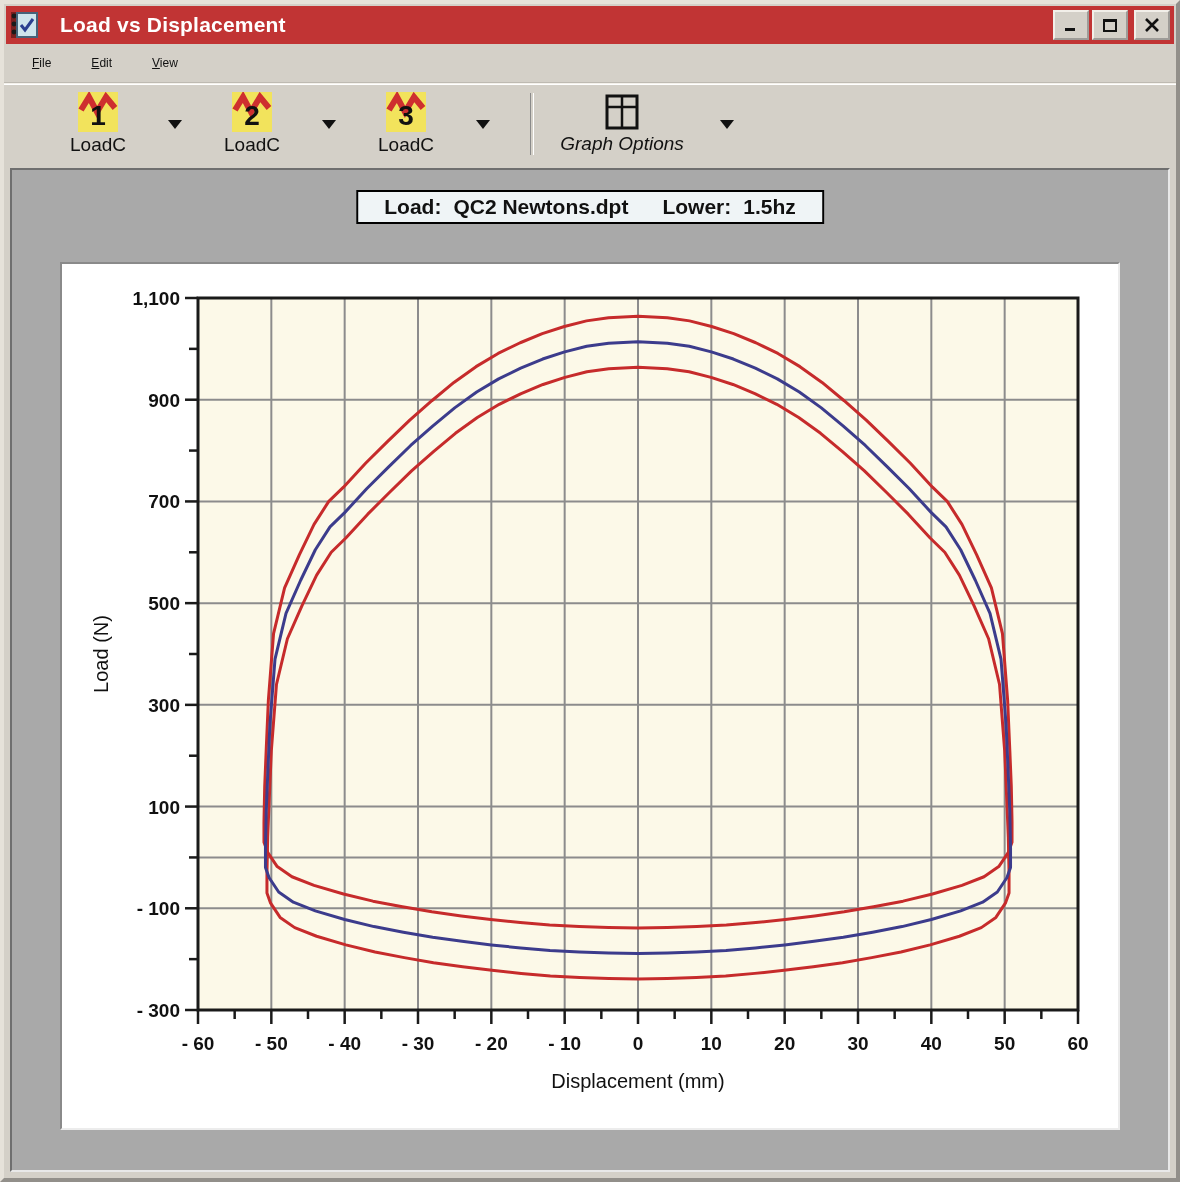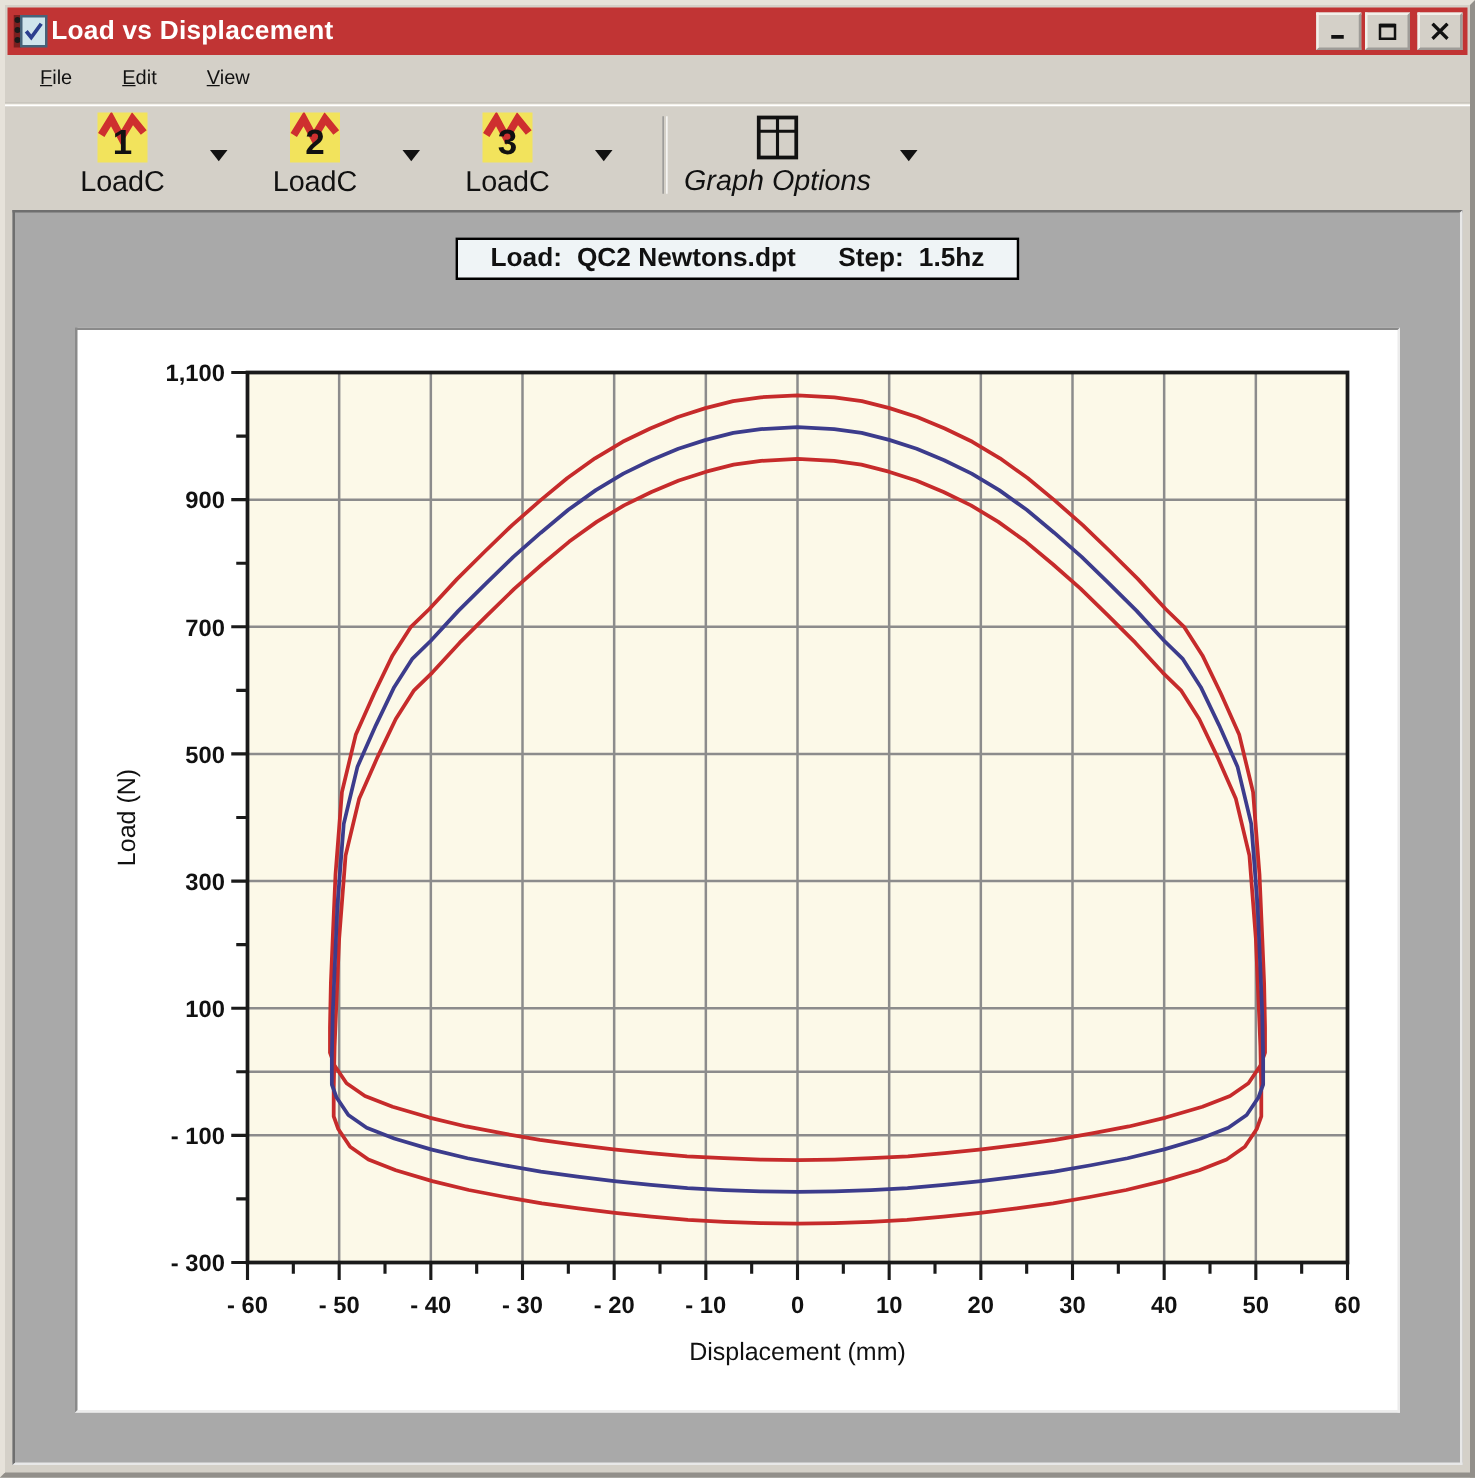--- a/index.html
+++ b/index.html
@@ -1,40 +1,40 @@
 <!DOCTYPE html>
 <html><head>
 <meta charset="utf-8">
 <style>
   html,body{margin:0;padding:0;width:1180px;height:1182px;background:#9a9a9a;
     font-family:"Liberation Sans",sans-serif;-webkit-font-smoothing:antialiased;}
   .window{position:absolute;inset:0;background:#D4D0C8;border:4px outset #E6E2DA;
     box-sizing:border-box;display:flex;flex-direction:column;}
   
   .titlebar{height:38px;margin:2px 2px 0 2px;background:#C13434;display:flex;
-    align-items:center;padding:0 4px 0 4px;gap:1px;}
+    align-items:center;padding:0 4px 0 4px;gap:20px;}
   .title-icon{width:30px;height:30px;flex:0 0 auto;}
   .title-text{flex:1;color:#fff;font-size:21px;font-weight:bold;letter-spacing:.2px;
     white-space:nowrap;overflow:hidden;}
   .winbtn{width:36px;height:30px;background:#D4D0C8;border:2px outset #F2EFE9;
     display:flex;align-items:center;justify-content:center;box-sizing:border-box;}
   .winbtns{display:flex;gap:3px;align-items:center;}
   .winbtn.close{margin-left:3px;}
   
   .menubar{height:38px;display:flex;align-items:center;padding-left:16px;gap:16px;
     background:#D4D0C8;border-bottom:1px solid #BEBAB2;}
-  .menu-item{font-size:16px;color:#111;padding:3px 12px;cursor:default;}
+  .menu-item{font-size:12px;color:#111;padding:3px 12px;cursor:default;}
   .accel{text-decoration:underline;}
   
   .toolbar{height:80px;background:#D4D0C8;display:flex;align-items:center;
     padding-left:46px;border-top:1px solid #F4F1EB;box-shadow:inset 0 1px 0 #fff;}
   .tool-btn{width:96px;display:flex;flex-direction:column;align-items:center;
     justify-content:center;gap:2px;}
   .tool-ico{width:40px;height:40px;background:#F2E35C;position:relative;}
-  .tool-label{font-size:23px;color:#111;}
+  .tool-label{font-size:19px;color:#111;}
   .drop-btn{width:58px;height:58px;display:flex;align-items:center;justify-content:center;}
   .drop-arrow{width:0;height:0;border-left:7px solid transparent;
     border-right:7px solid transparent;border-top:9px solid #111;}
   .tb-sep{width:2px;height:62px;border-left:1px solid #8A8A8A;border-right:1px solid #FFF;
     margin:0 12px 0 18px;}
   .tool-btn.wide{width:152px;font-style:italic;}
   
   .client{flex:1;margin:4px 6px 6px 6px;background:#A9A9A9;border:2px solid;
     border-color:#6F6F6F #E8E8E8 #E8E8E8 #6F6F6F;position:relative;overflow:hidden;}
   .file-bar{position:absolute;top:20px;left:50%;transform:translateX(-50%);
@@ -137,21 +137,21 @@
       <div class="tool-label">Graph Options</div>
     </div>
     <div class="drop-btn">
       <div class="drop-arrow"></div>
     </div>
   </div>
 
   <div class="client">
 
     <div class="file-bar">
-      <span>Load:</span><span class="sp"></span><span>QC2 Newtons.dpt</span><span class="gap"></span><span>Step:</span><span class="sp"></span><span>1.5hz</span>
+      <span>Load:</span><span class="sp"></span><span>QC2 Newtons.dpt</span><span class="gap"></span><span>Lower:</span><span class="sp"></span><span>1.5hz</span>
     </div>
 
     <div class="chart-panel">
       <svg id="chart" width="1056" height="864" viewBox="0 0 1056 864">
           <rect x="136" y="34" width="880" height="712" fill="#FCF9E8"></rect>
           <line x1="209.33333333333331" y1="34" x2="209.33333333333331" y2="746" stroke="#8C8C8C" stroke-width="2"></line>
           <line x1="282.66666666666663" y1="34" x2="282.66666666666663" y2="746" stroke="#8C8C8C" stroke-width="2"></line>
           <line x1="356" y1="34" x2="356" y2="746" stroke="#8C8C8C" stroke-width="2"></line>
           <line x1="429.3333333333333" y1="34" x2="429.3333333333333" y2="746" stroke="#8C8C8C" stroke-width="2"></line>
           <line x1="502.6666666666667" y1="34" x2="502.6666666666667" y2="746" stroke="#8C8C8C" stroke-width="2"></line>

